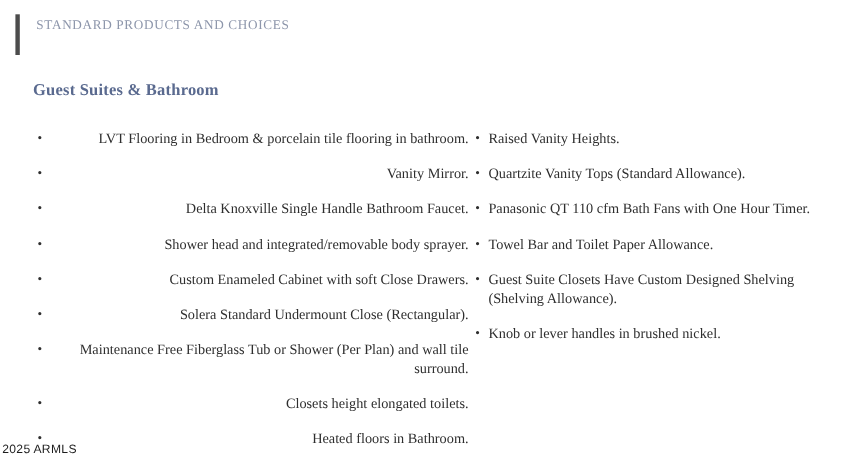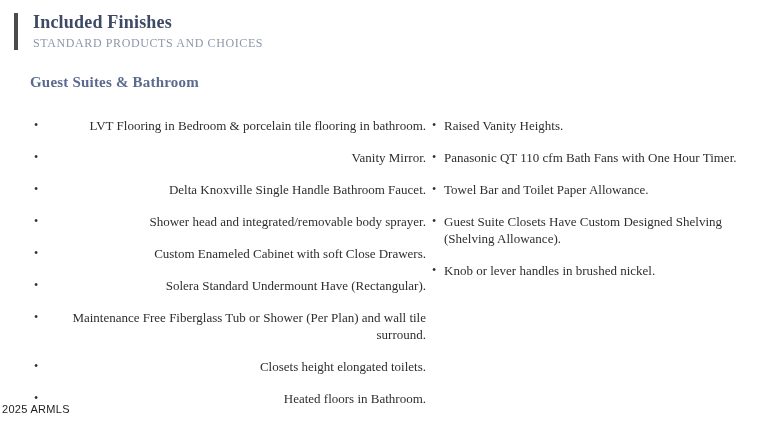--- a/index.html
+++ b/index.html
@@ -83,51 +83,51 @@
   }
 </style>
 </head>
 <body>
 
 <div class="page">
 
   <div class="accent-bar"></div>
 
   <div class="header">
-    <div class="title">Included Finishes</div>
     <div class="subtitle">STANDARD PRODUCTS AND CHOICES</div>
   </div>
 
   <div class="section-heading">Guest Suites &amp; Bathroom</div>
 
   <ul class="bullet-col col-left">
 
       <li>LVT Flooring in Bedroom &amp; porcelain tile flooring in bathroom.</li>
 
       <li>Vanity Mirror.</li>
 
       <li>Delta Knoxville Single Handle Bathroom Faucet.</li>
 
       <li>Shower head and integrated/removable body sprayer.</li>
 
       <li>Custom Enameled Cabinet with soft Close Drawers.</li>
 
-      <li>Solera Standard Undermount Have (Rectangular).</li>
+      <li>Solera Standard Undermount Close (Rectangular).</li>
 
       <li>Maintenance Free Fiberglass Tub or Shower (Per Plan) and wall tile surround.</li>
 
       <li>Closets height elongated toilets.</li>
 
       <li>Heated floors in Bathroom.</li>
     </ul>
 
   <ul class="bullet-col col-right">
 
       <li>Raised Vanity Heights.</li>
 
+      <li>Quartzite Vanity Tops (Standard Allowance).</li>
 
       <li>Panasonic QT 110 cfm Bath Fans with One Hour Timer.</li>
 
       <li>Towel Bar and Toilet Paper Allowance.</li>
 
       <li>Guest Suite Closets Have Custom Designed Shelving (Shelving Allowance).</li>
 
       <li>Knob or lever handles in brushed nickel.</li>
     </ul>
 

